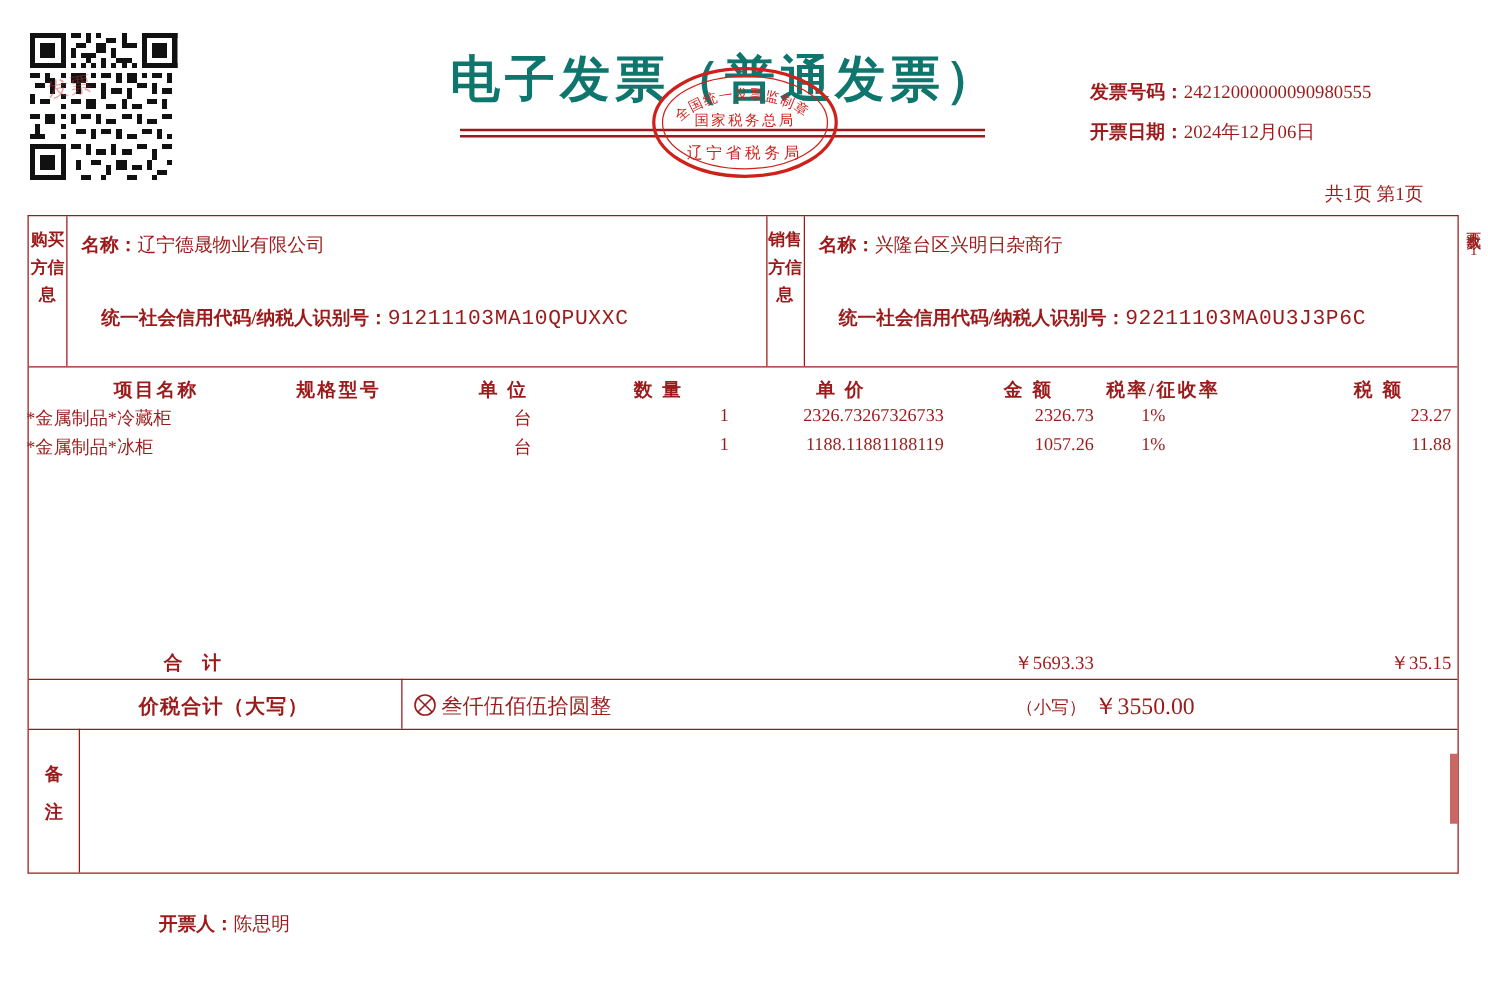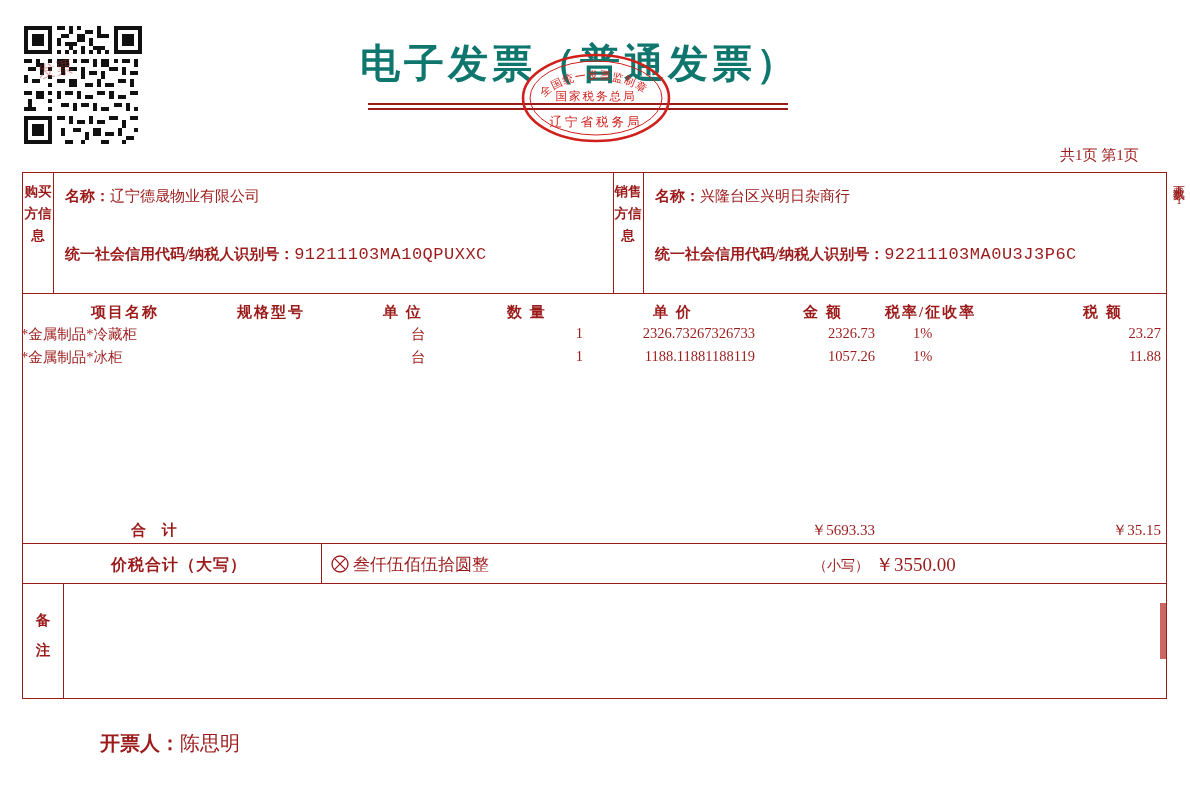--- a/index.html
+++ b/index.html
@@ -148,21 +148,21 @@
   .party-line1 {
     position: absolute;
     top: 14px;
     left: 12px;
     font-size: 15px;
     white-space: nowrap;
   }
   .party-line2 {
     position: absolute;
     top: 72px;
-    left: 12px;
+    left: 28px;
     font-size: 15px;
     white-space: nowrap;
   }
   .b { font-weight: bold; }
   .mono {
     font-family: "Liberation Mono", "DejaVu Sans Mono", monospace;
     font-size: 17px;
     letter-spacing: 0.5px;
   }
 
@@ -227,23 +227,23 @@
     position: absolute;
     width: 40px;
     font-size: 14.5px;
     line-height: 30px;
     text-align: center;
     font-weight: bold;
   }
 
   .footer {
     position: absolute;
-    left: 100px;
+    left: 127px;
     top: 730px;
-    font-size: 20px;
+    font-size: 15px;
     white-space: nowrap;
   }
   .scroll-tick {
     position: absolute;
     right: 0px;
     top: 430px;
     width: 6px;
     height: 56px;
     background: #b8332f;
     opacity: .75;
@@ -392,20 +392,28 @@
       <ellipse cx="76" cy="46" rx="66" ry="37" fill="none" stroke="#d0201c" stroke-width="1"></ellipse>
       <path id="arcTop" d="M 20 52 A 58 34 0 0 1 132 52" fill="none" stroke="none"></path>
       <text font-family="'Liberation Serif', serif" font-size="11" fill="#d0201c" letter-spacing="1">
         <textPath href="#arcTop" startOffset="6%">全国统一发票监制章</textPath>
       </text>
       <text x="76" y="48" text-anchor="middle" font-family="'Liberation Serif', serif" font-size="11.5" fill="#d0201c" letter-spacing="2">国家税务总局</text>
       <text x="76" y="74" text-anchor="middle" font-family="'Liberation Serif', serif" font-size="12.5" fill="#d0201c" letter-spacing="3">辽宁省税务局</text>
     </svg>
   </div>
 
+  <div class="hdr-right">
+    <div>
+      <span class="lbl">发票号码：</span><span>24212000000090980555</span>
+    </div>
+    <div>
+      <span class="lbl">开票日期：</span><span>2024年12月06日</span>
+    </div>
+  </div>
   <div class="pageinfo">共1页 第1页</div>
   <div class="side-note">下载次数：1</div>
 
   <div class="box">
 
     <div class="party-tab" style="left:0;">
       <span>购买方信息</span>
     </div>
     <div class="vline" style="left:30px;height:120px;"></div>
     <div class="party-body" style="left:30px;width:560px;">

